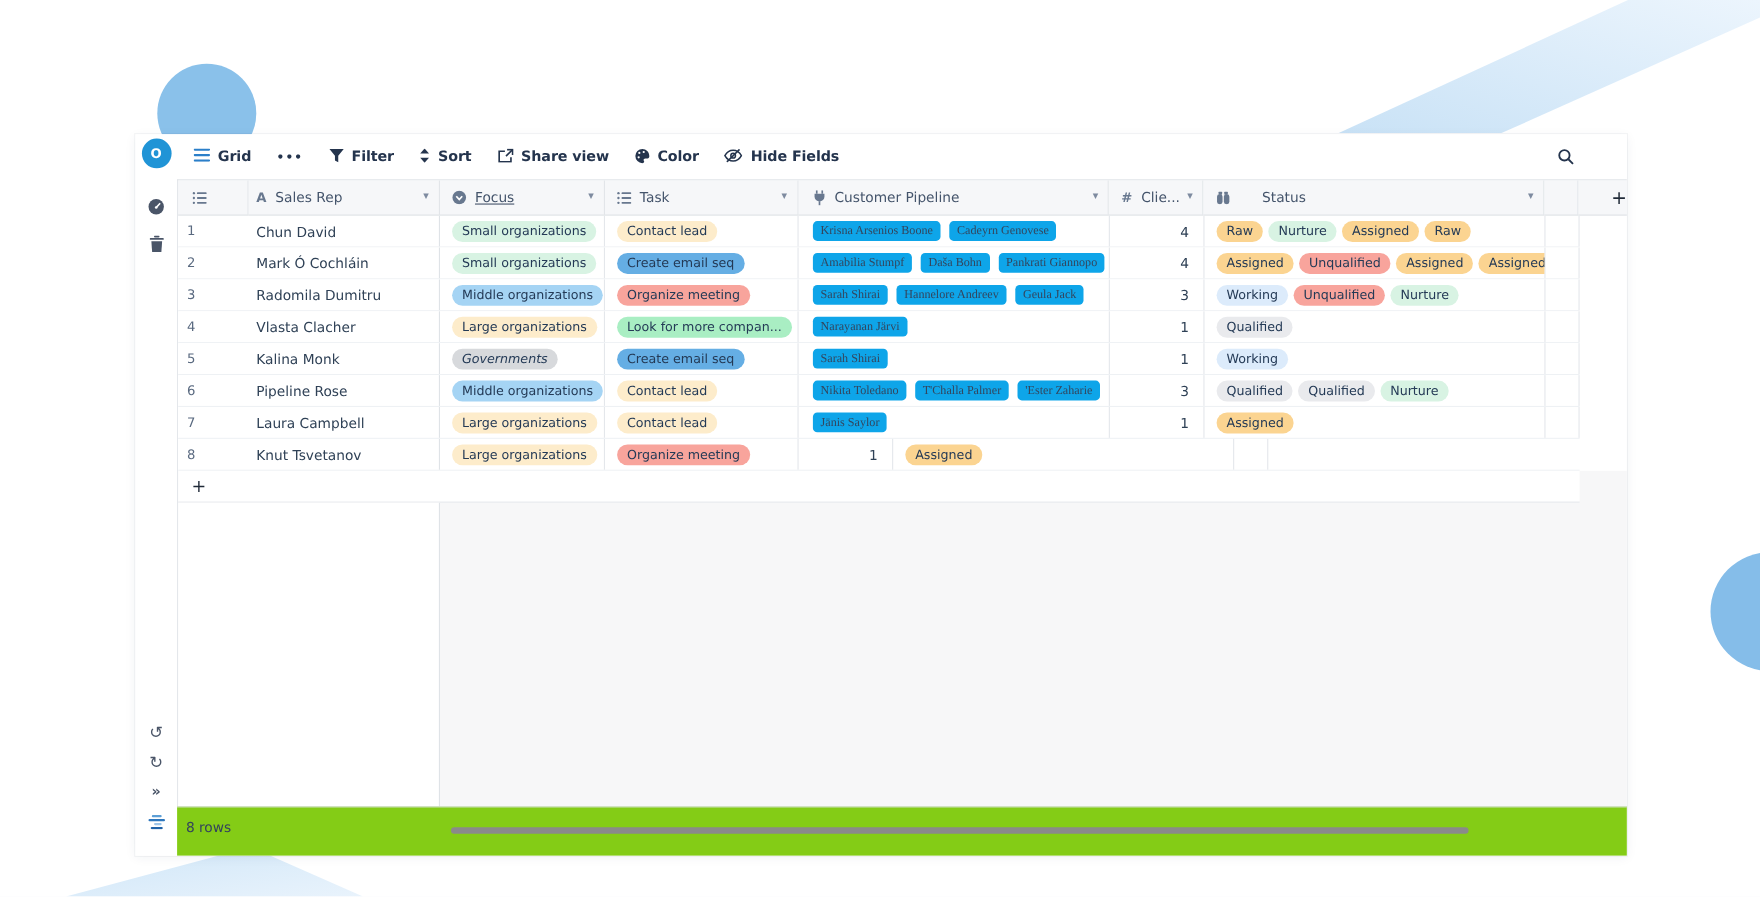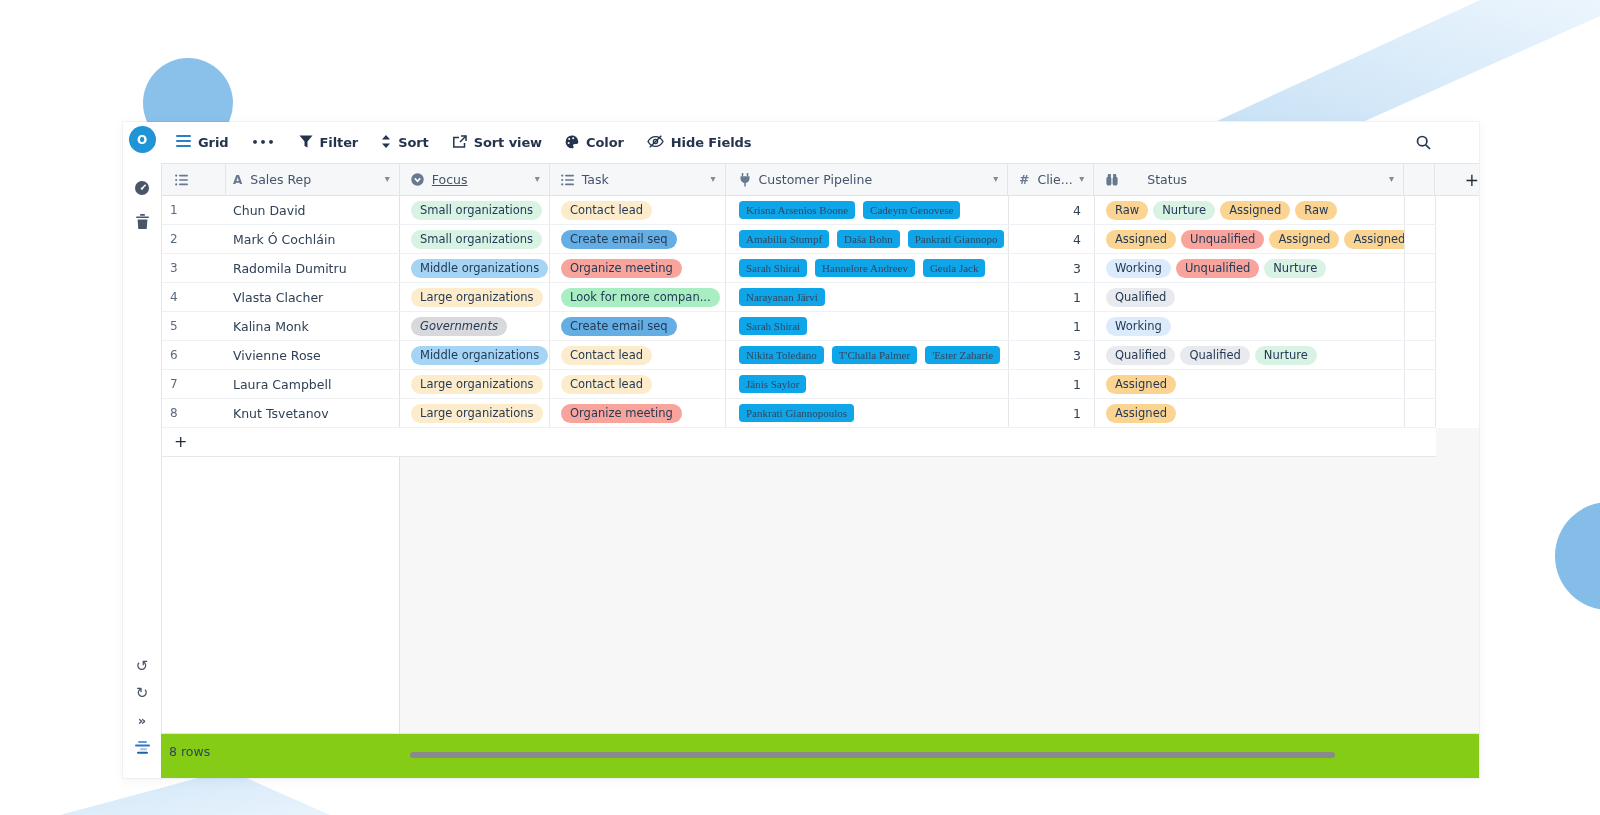--- a/index.html
+++ b/index.html
@@ -169,21 +169,21 @@
             <path d="M5 13 L1 8.5 H9 Z" fill="#24344d"></path>
           </svg>
         <span class="tb-label">Sort</span>
       </div>
       <div class="tb-item">
         <svg width="15" height="13" fill="none" stroke="#24344d" stroke-width="1.5">
             <path d="M7 2.5 H1.8 V12 H12.5 V8"></path>
             <path d="M9 1 H14 V6"></path>
             <path d="M14 1 L8 7"></path>
           </svg>
-        <span class="tb-label">Sort view</span>
+        <span class="tb-label">Share view</span>
       </div>
       <div class="tb-item">
         <svg width="14" height="14">
             <path d="M7 0.5 a6.3 6.3 0 1 0 0 12.8 c1.7 0 2-1.2 1.3-2.1 c-.7-1 .1-2.2 1.5-2.2 h1.9 c1 0 1.6-.9 1.6-1.9 C13.3 3.1 10.4 0.5 7 0.5 Z" fill="#24344d"></path>
             <circle cx="4.2" cy="4" r="1" fill="#fff"></circle>
             <circle cx="8.2" cy="3.2" r="1" fill="#fff"></circle>
             <circle cx="3.6" cy="8" r="1" fill="#fff"></circle>
           </svg>
         <span class="tb-label">Color</span>
       </div>
@@ -379,21 +379,21 @@
               <span class="chip">Sarah Shirai</span>
             </div>
             <div class="tcell c-clients">1</div>
             <div class="tcell c-status">
               <span class="badge" style="background: rgb(220, 235, 251);">Working</span>
             </div>
             <div class="tcell c-trailing"></div>
           </div>
           <div class="trow">
             <div class="tcell c-rownum">6</div>
-            <div class="tcell c-sales">Vivienne Rose</div>
+            <div class="tcell c-sales">Pipeline Rose</div>
             <div class="tcell c-focus">
               <span class="badge" style="background: rgb(165, 212, 244);">Middle organizations</span>
             </div>
             <div class="tcell c-task">
               <span class="badge" style="background: rgb(253, 236, 203);">Contact lead</span>
             </div>
             <div class="tcell c-pipeline">
               <span class="chip">Nikita Toledano</span>
               <span class="chip">T'Challa Palmer</span>
               <span class="chip">'Ester Zaharie</span>
@@ -426,23 +426,20 @@
           </div>
           <div class="trow">
             <div class="tcell c-rownum">8</div>
             <div class="tcell c-sales">Knut Tsvetanov</div>
             <div class="tcell c-focus">
               <span class="badge" style="background: rgb(253, 236, 203);">Large organizations</span>
             </div>
             <div class="tcell c-task">
               <span class="badge" style="background: rgb(248, 164, 156);">Organize meeting</span>
             </div>
-            <div class="tcell c-pipeline">
-              <span class="chip">Pankrati Giannopoulos</span>
-            </div>
             <div class="tcell c-clients">1</div>
             <div class="tcell c-status">
               <span class="badge" style="background: rgb(251, 212, 145);">Assigned</span>
             </div>
             <div class="tcell c-trailing"></div>
           </div>
         </div>
 
       <div class="add-row">
         <span>+</span>

